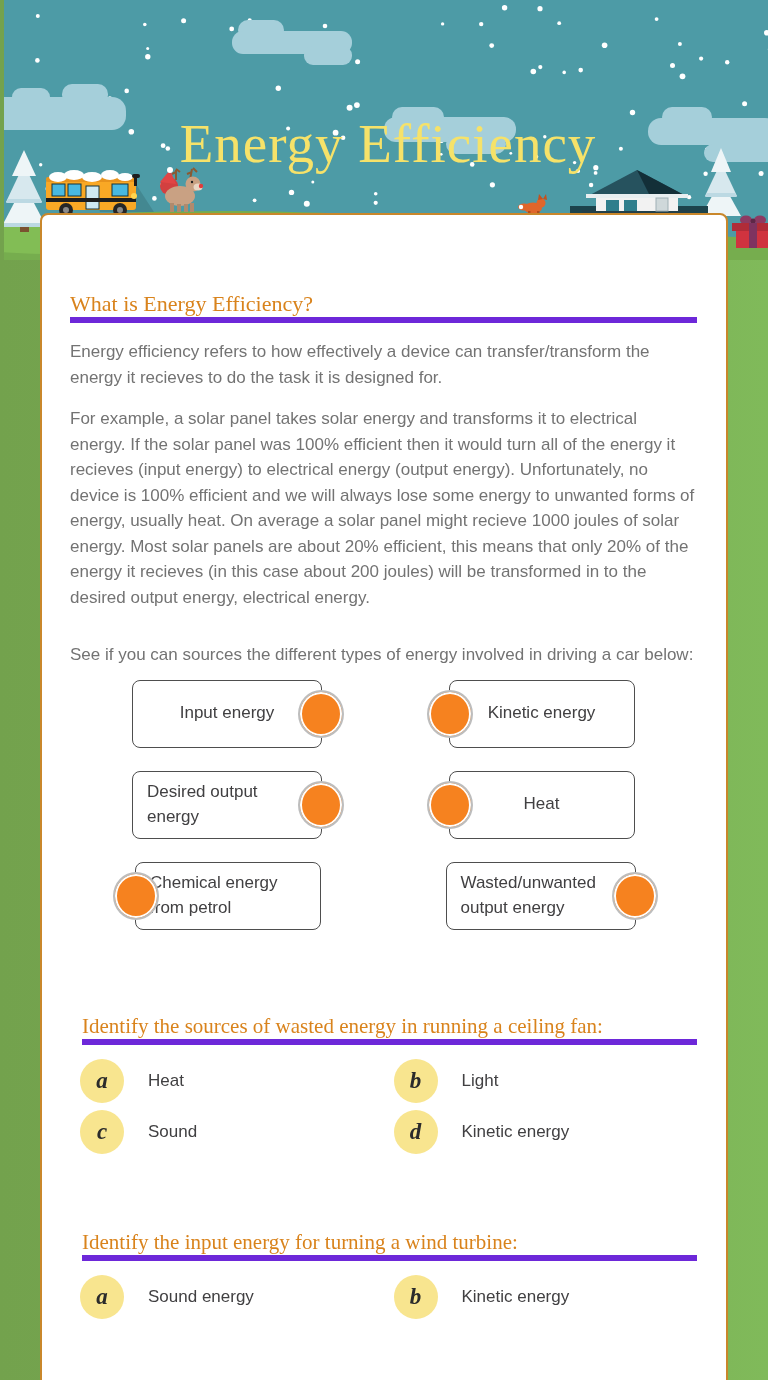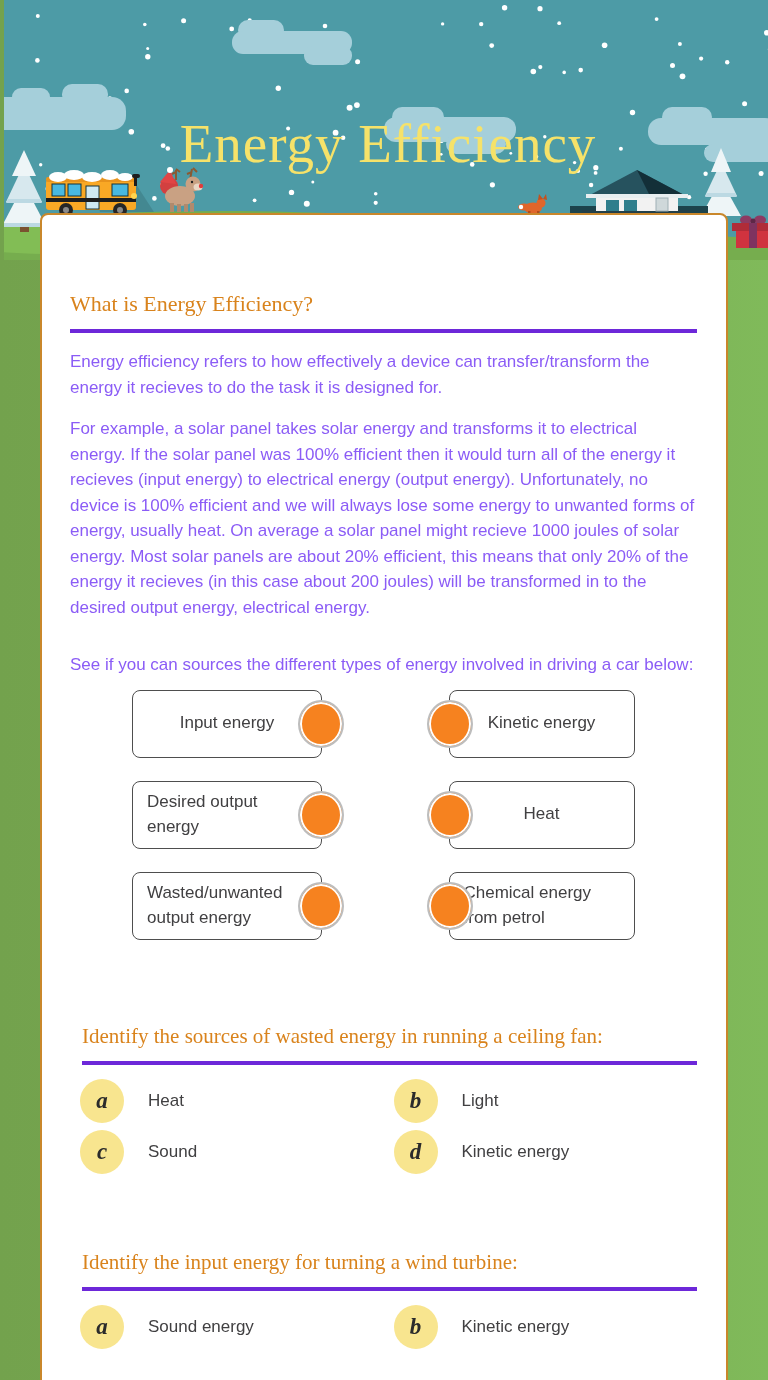--- a/index.html
+++ b/index.html
@@ -13,25 +13,25 @@
   .main-title{position:absolute;top:112px;left:0;width:768px;text-align:center;
       font-family:"Liberation Serif",serif;font-size:55px;font-weight:400;
       color:#f6e269;letter-spacing:1px;z-index:3;}
 
   
   .card{position:absolute;top:213px;left:40px;width:688px;height:1220px;z-index:2;
         background:#ffffff;border:2px solid #c9872b;border-radius:8px;
         box-sizing:border-box;padding:76px 29px 0 28px;}
 
   .section-heading{font-family:"Liberation Serif",serif;font-weight:400;color:#d9831c;
-        font-size:22px;line-height:26px;margin:0;padding-bottom:12px;
-        border-bottom:4px solid #6d28d9;}
+        font-size:22px;line-height:26px;margin:0;
+        border-bottom:6px solid #6d28d9;}
   .section-heading.small{font-size:21px;line-height:25px;margin-left:12px;}
 
-  .para{font-size:17px;line-height:25.5px;color:#8b5cf6;margin:16px 0 10px 0;}
+  .para{font-size:17px;line-height:25.5px;color:#737373;margin:16px 0 10px 0;}
   .para.gap{margin-top:32px;margin-bottom:0;}
 
   
   .match-grid{margin-top:12px;display:grid;grid-template-columns:1fr 1fr;
       grid-row-gap:23px;}
   .match-cell{position:relative;}
   .match-box{position:relative;box-sizing:border-box;height:68px;
       border:1px solid #4e4e4e;border-radius:8px;background:#fff;
       display:flex;align-items:center;justify-content:center;text-align:left;
       font-size:17px;line-height:1.45;color:#414042;padding:4px 14px;}
@@ -290,29 +290,29 @@
           <span>Desired output energy</span>
           <span class="connector"></span>
         </div>
       </div>
       <div class="match-cell right">
         <div class="match-box">
           <span>Heat</span>
           <span class="connector"></span>
         </div>
       </div>
+      <div class="match-cell right">
+        <div class="match-box">
+          <span>Chemical energy from petrol</span>
+          <span class="connector"></span>
+        </div>
+      </div>
       <div class="match-cell left">
         <div class="match-box">
           <span>Wasted/unwanted output energy</span>
-          <span class="connector"></span>
-        </div>
-      </div>
-      <div class="match-cell right">
-        <div class="match-box">
-          <span>Chemical energy from petrol</span>
           <span class="connector"></span>
         </div>
       </div>
     </div>
 
     <div class="spacer-a"></div>
 
     <h2 class="section-heading small">Identify the sources of wasted energy in running a ceiling fan:</h2>
     <div class="options">
       <div class="option">

